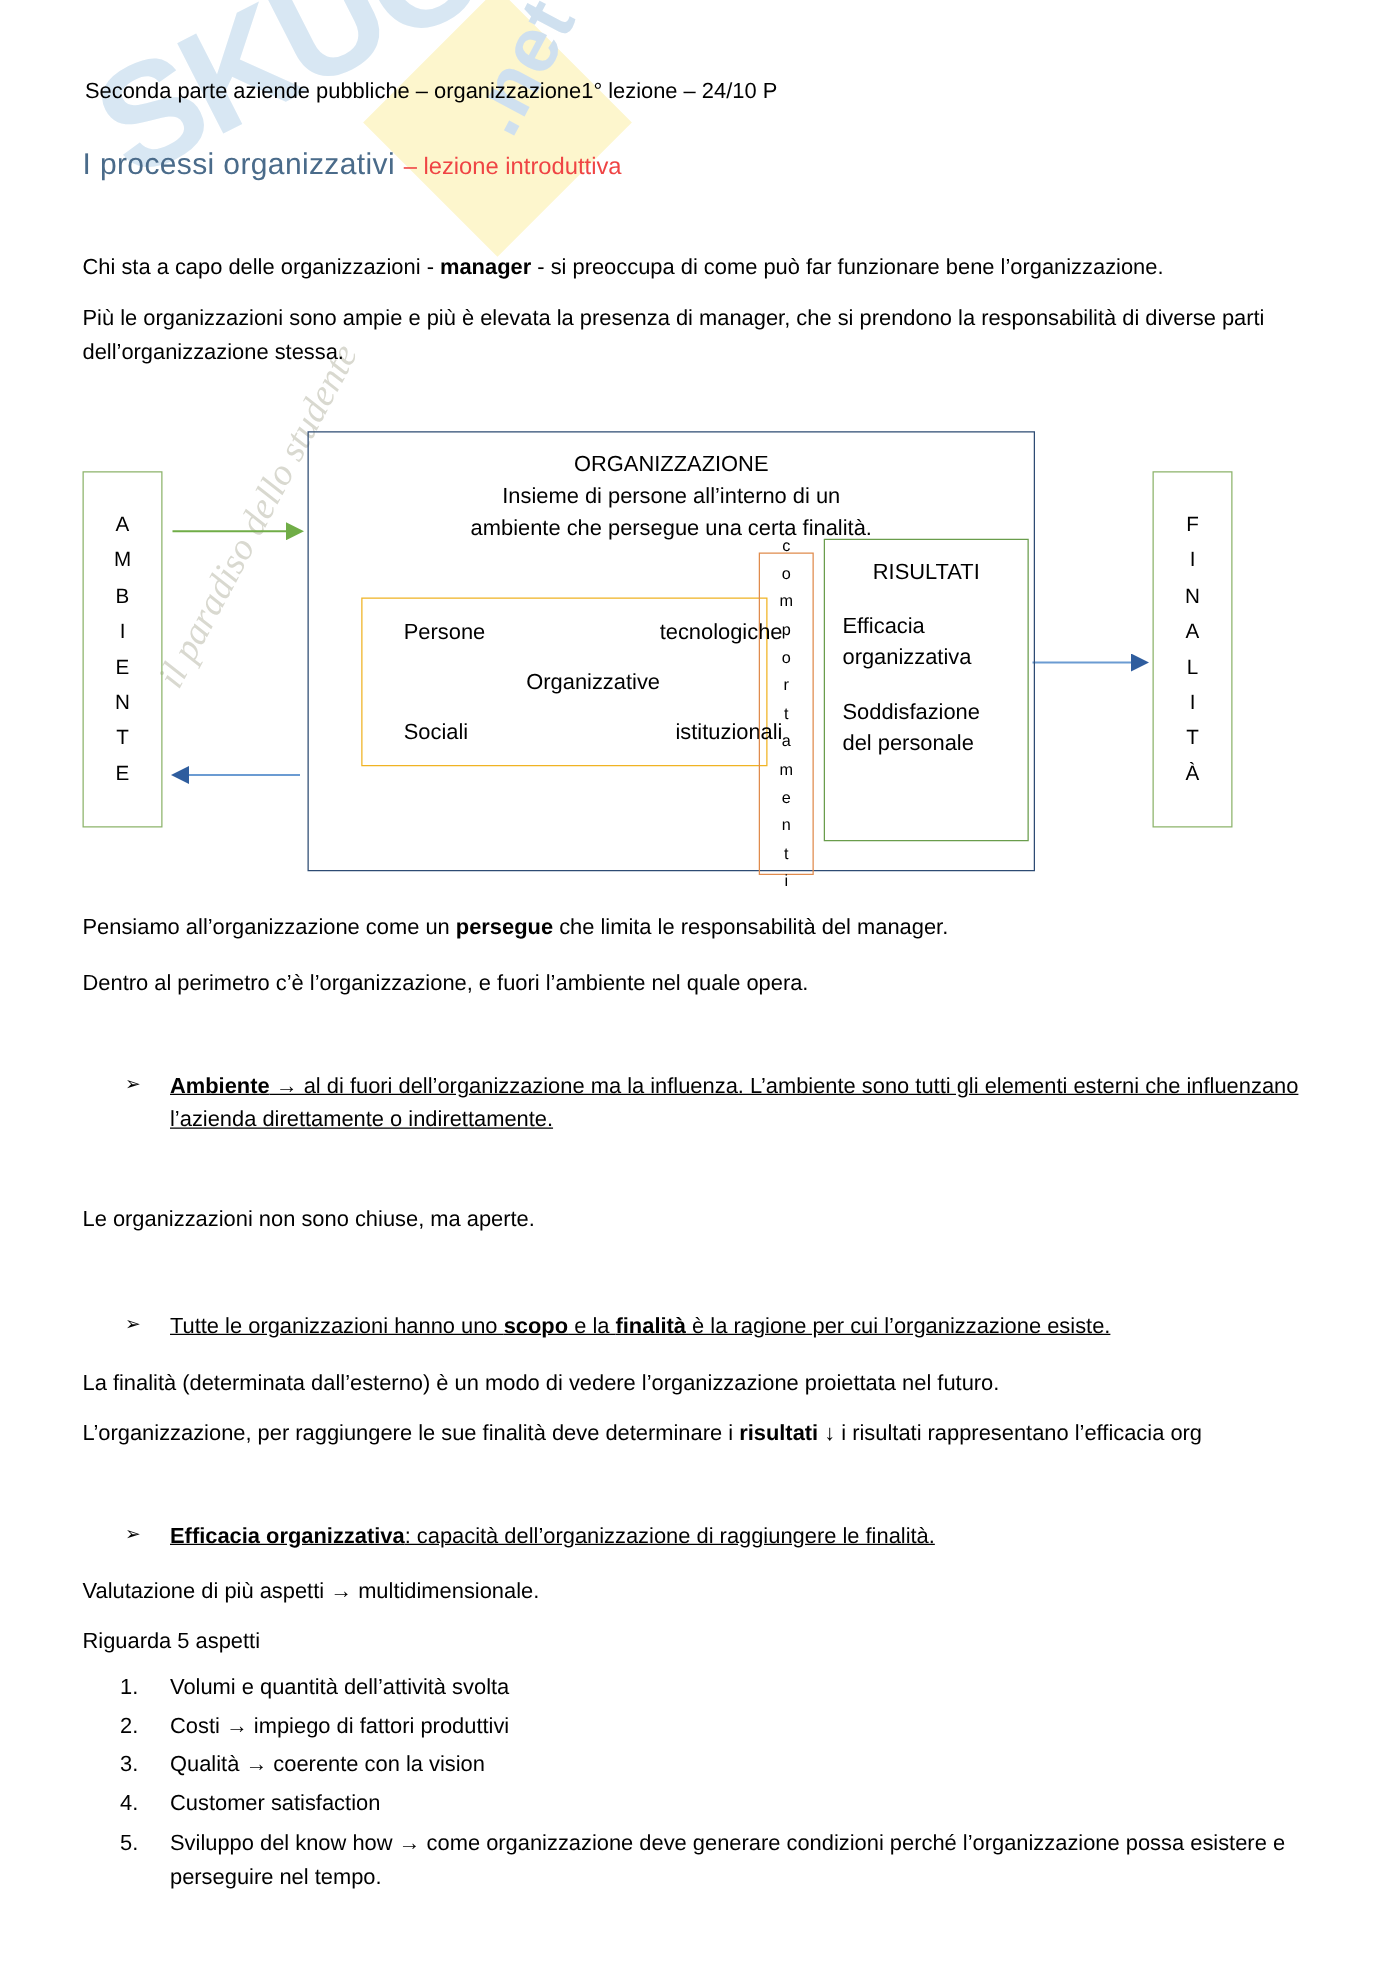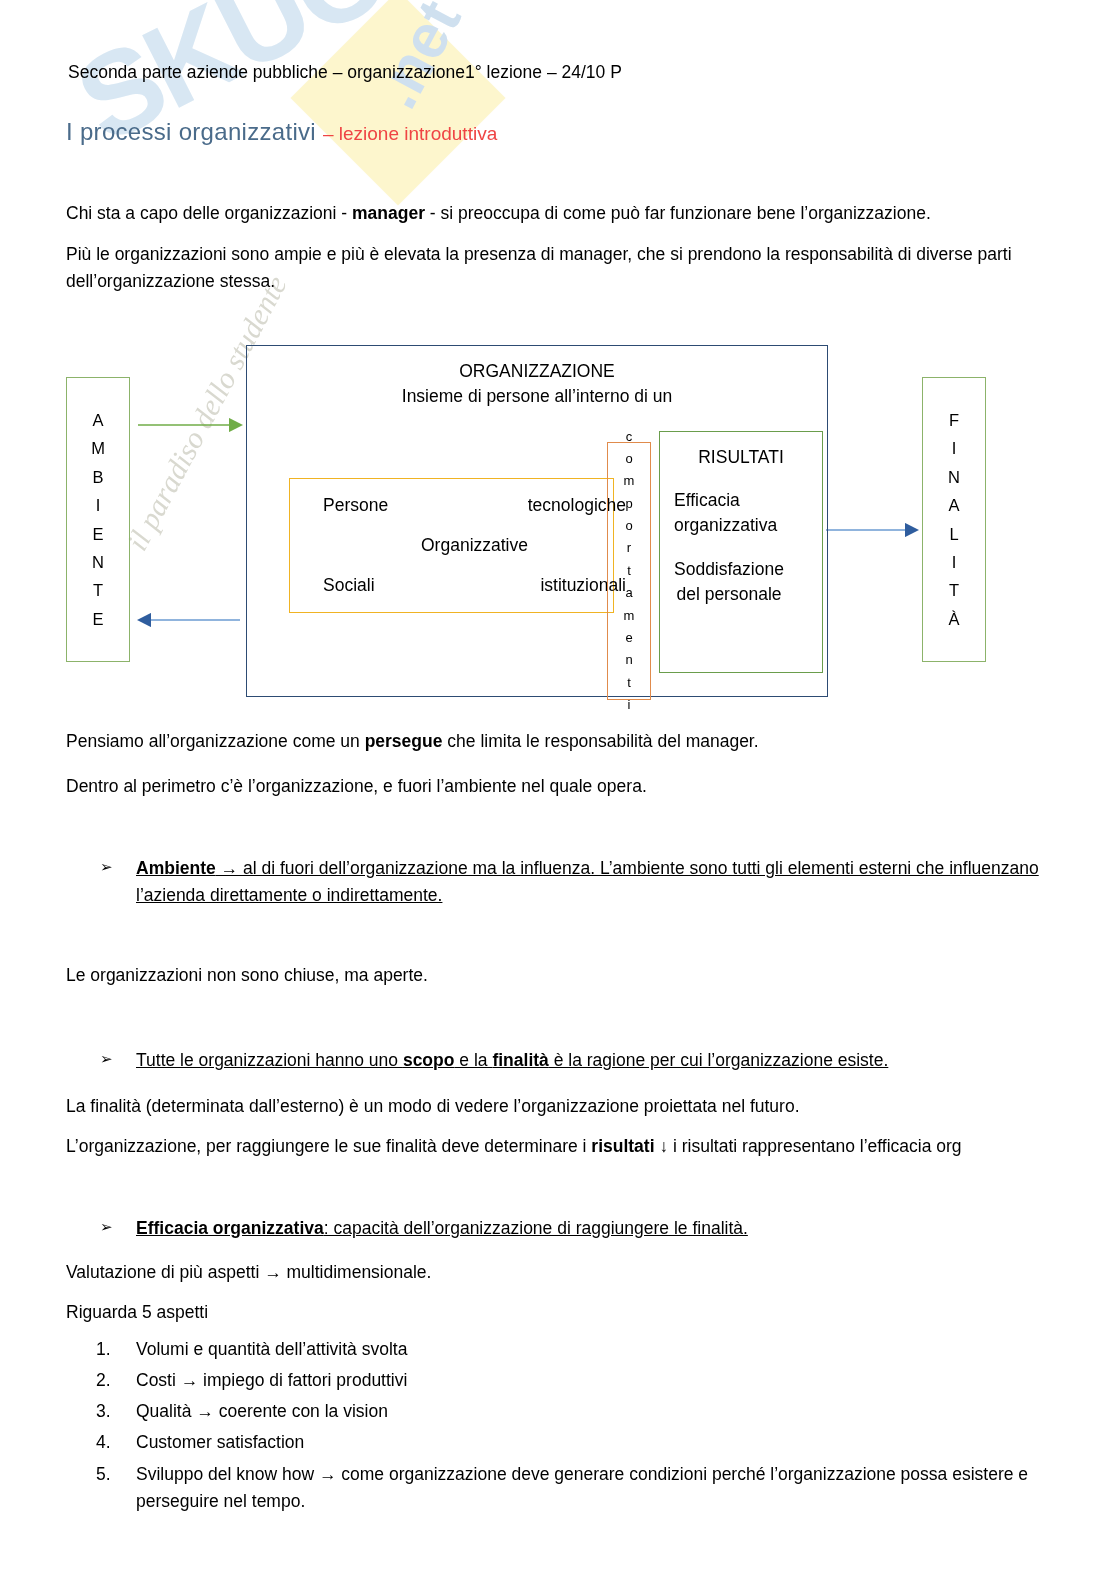--- a/index.html
+++ b/index.html
@@ -195,21 +195,21 @@
     font-size: 17.5px;
   }
   .ris-title {
     position: absolute;
     left: 0; top: 15px;
     width: 100%;
     text-align: center;
     font-size: 17.5px;
   }
   .ris-l1 { position: absolute; left: 14px; top: 56px; line-height: 1.45; }
-  .ris-l2 { position: absolute; left: 14px; top: 125px; line-height: 1.45; text-align: center; }
+  .ris-l2 { position: absolute; left: 14px; top: 125px; line-height: 1.45; }
 
   .box-finalita {
     position: absolute;
     left: 862px; top: 32px;
     width: 62px; height: 283px;
     border: 1.5px solid #8cb36a;
     background: transparent;
     display: flex;
     flex-direction: column;
     align-items: center;
@@ -321,20 +321,21 @@
         <div class="vert-letter">E</div>
         <div class="vert-letter">N</div>
         <div class="vert-letter">T</div>
         <div class="vert-letter">E</div>
       </div>
 
       <div class="box-organizzazione">
         <div class="org-title">
           <div>ORGANIZZAZIONE</div>
           <div>Insieme di persone all’interno di un</div>
+          <div>ambiente che persegue una certa finalità.</div>
         </div>
 
         <div class="box-persone">
           <div class="pers-row pers-r1">
             <span>Persone</span>
             <span>tecnologiche</span>
           </div>
           <div class="pers-row pers-r2">
             <span>Organizzative</span>
           </div>

